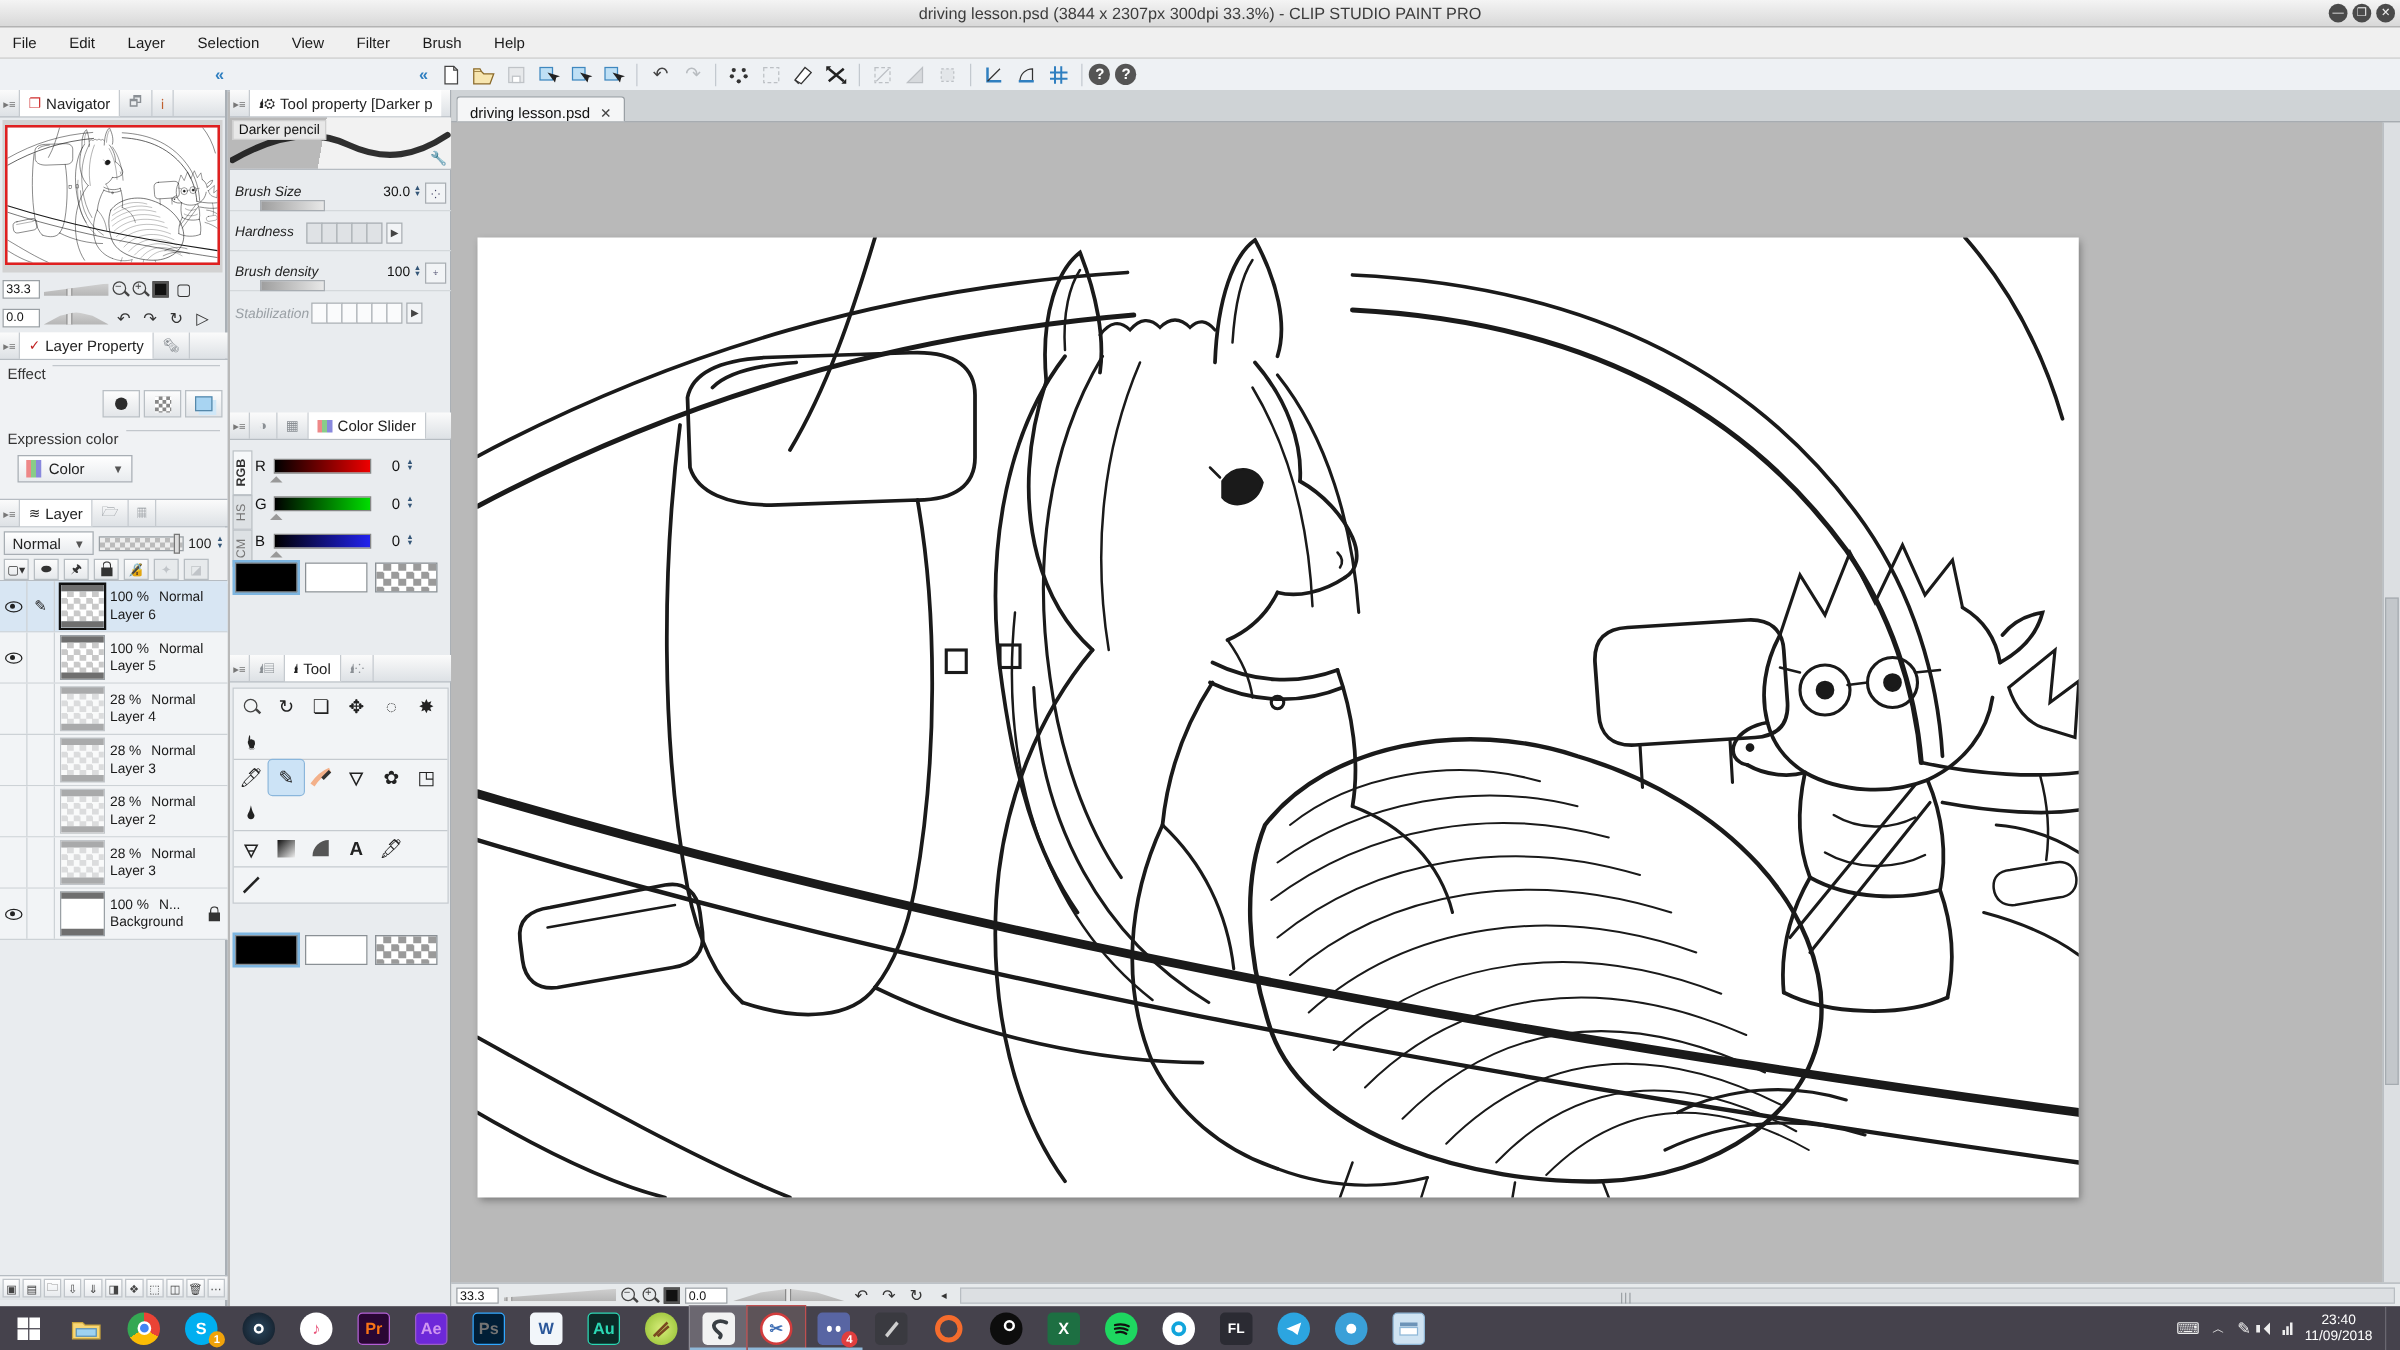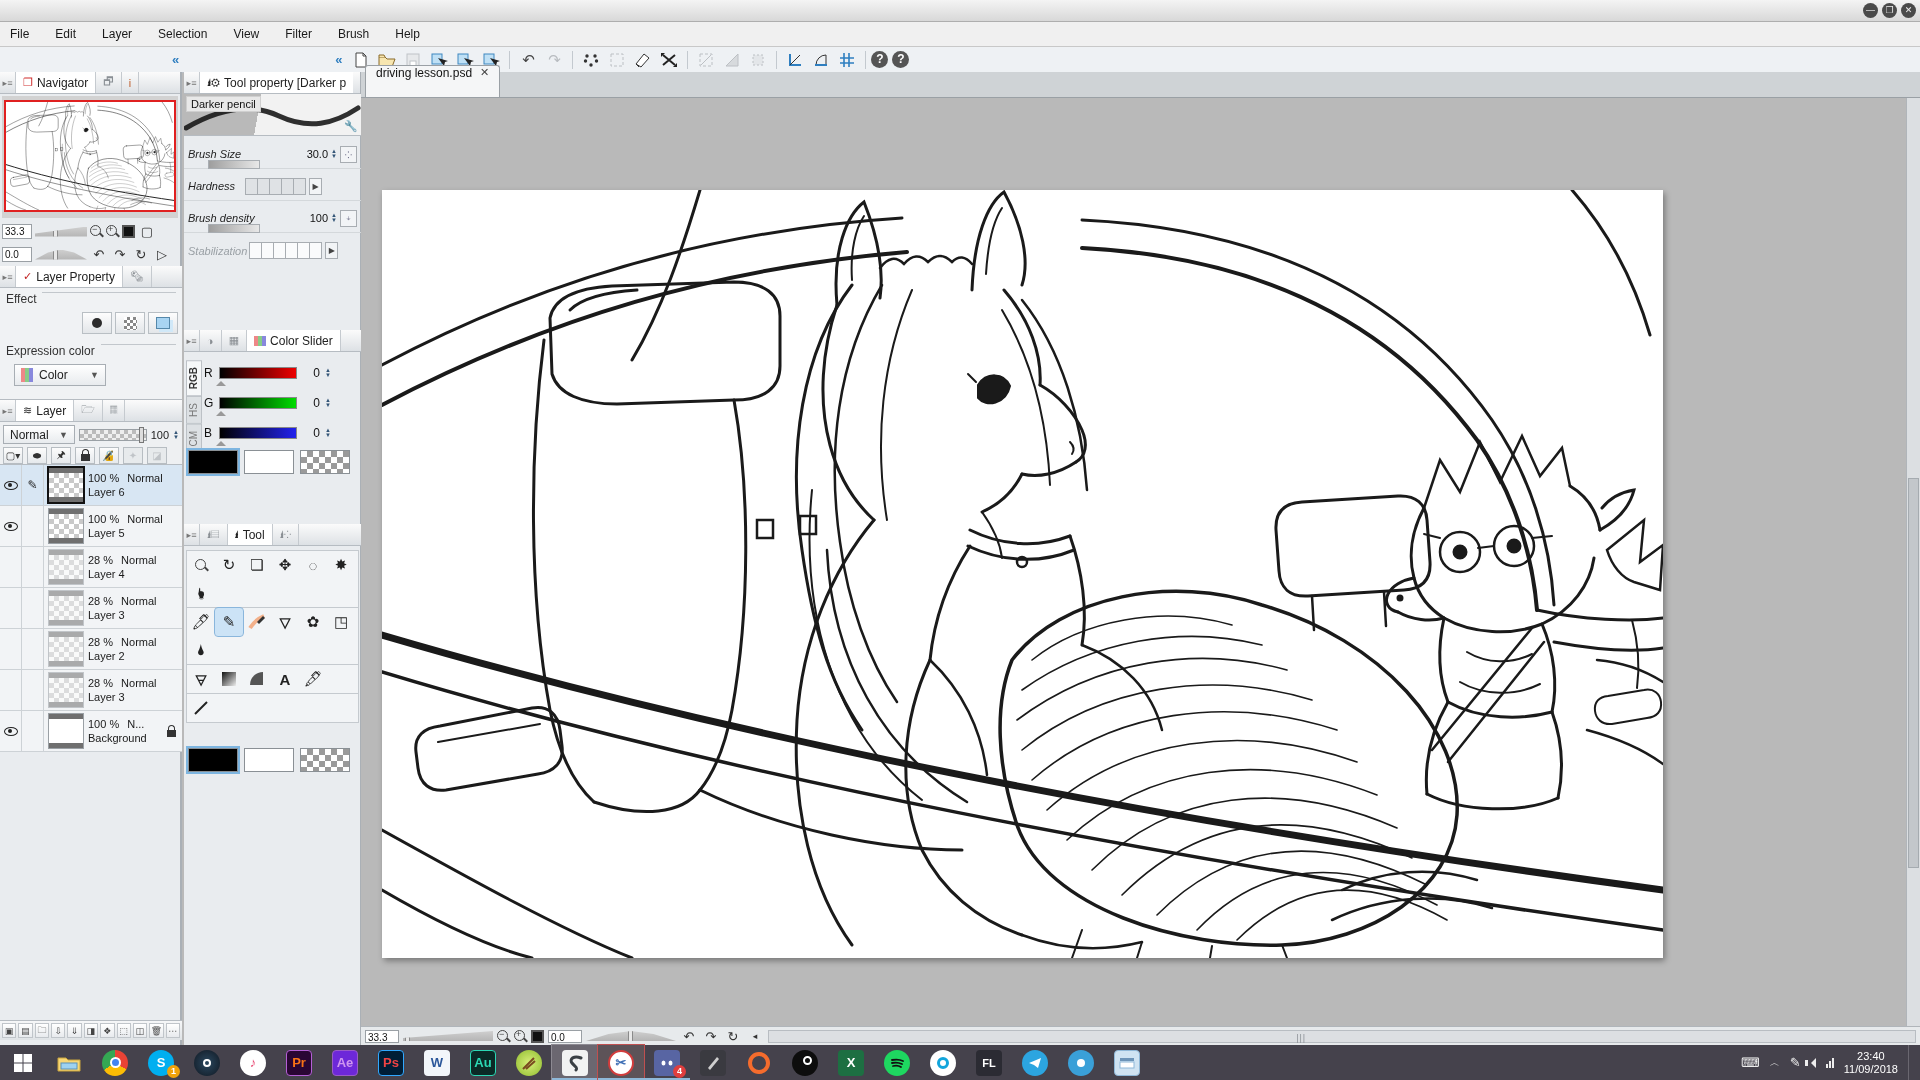--- a/index.html
+++ b/index.html
@@ -144,21 +144,21 @@
   
   .toolgrid { position:absolute; left:2px; width:173px; display:flex; flex-wrap:wrap; background:#f2f4f6; border:1px solid #c5cacf; }
   .tool { width:28px; height:28px; display:flex; align-items:center; justify-content:center; font-size:15px; color:#222; }
   .tool.seltool { background:#cce3f6; outline:1px solid #8ab6dc; border-radius:3px; }
   .tooldiv { width:100%; height:1px; background:#c5cacf; }
   .tool svg { display:block; }
 
   
   #canvascol { position:absolute; left:361px; top:72px; width:1559px; height:973px; background:#b9b9b9; }
   #doctabs { position:absolute; left:0; top:0; width:1559px; height:26px; background:#cfd3d6; border-bottom:1px solid #9aa0a5; display:flex; align-items:flex-end; }
-  .doctab { display:flex; align-items:flex-start; gap:8px; height:32px; background:#f5f6f7; border:1px solid #9aa0a5; border-bottom:none;
+  .doctab { display:flex; align-items:flex-end; gap:8px; height:20px; background:#f5f6f7; border:1px solid #9aa0a5; border-bottom:none;
     padding:0 10px; font-size:12px; color:#111; margin-left:4px; border-radius:3px 3px 0 0; }
   .doctab .x { color:#444; font-size:11px; }
   #viewport { position:absolute; left:0; top:26px; width:1545px; height:928px; background:#b9b9b9; overflow:hidden; }
   #page { position:absolute; left:21px; top:92px; width:1281px; height:768px; background:#fff; box-shadow:2px 3px 6px rgba(0,0,0,.35); }
   #page svg { width:100%; height:100%; }
   #vscroll { position:absolute; right:0; top:26px; width:14px; height:928px; background:#dcdfe2; border-left:1px solid #b0b5ba; }
   #vscroll .thumb { position:absolute; left:1px; top:380px; width:11px; height:390px; background:#c3c7cb; border:1px solid #a5abb0; }
   #statusbar { position:absolute; left:0; top:954px; width:1559px; height:19px; background:#e7eaec; border-top:1px solid #b0b5ba;
     display:flex; align-items:center; gap:4px; padding:0 4px; font-size:10px; }
   #statusbar .numbox { height:13px; width:34px; }
@@ -183,20 +183,21 @@
   .netbars i { width:2px; background:#eee; }
   .spk { width:0; height:0; border:5px solid transparent; border-right-color:#eee; border-left:none; position:relative; }
   .spk::before { content:""; position:absolute; left:-6px; top:-3px; width:3px; height:6px; background:#eee; }
 </style>
 </head>
 <body>
 
 <div id="app">
 
   <div id="titlebar">
+    <div class="title">driving lesson.psd (3844 x 2307px 300dpi 33.3%)  - CLIP STUDIO PAINT PRO</div>
     <div class="winbtns">
       <div class="winbtn">—</div>
       <div class="winbtn">❐</div>
       <div class="winbtn">✕</div>
     </div>
   </div>
 
   <div id="menubar">
     <span>File</span>
     <span>Edit</span>
@@ -919,21 +920,21 @@
     <div class="tb-app">
         <span class="ic circ" style="background:#fff; color:#e94f77">♪</span>
       </div>
     <div class="tb-app">
         <span class="ic" style="background:#2a0634; color:#f97316; border:1.5px solid #b45fd6">Pr</span>
       </div>
     <div class="tb-app">
         <span class="ic" style="background:#6d28d9; color:#cf96f0; border:1.5px solid #9a5bc7">Ae</span>
       </div>
     <div class="tb-app">
-        <span class="ic" style="background:#001e36; color:#ef4444; border:1.5px solid #31a8ff">Ps</span>
+        <span class="ic" style="background:#001e36; color:#737373; border:1.5px solid #31a8ff">Ps</span>
       </div>
     <div class="tb-app">
         <span class="ic" style="background:#f2f6fa; color:#2b579a">W</span>
       </div>
     <div class="tb-app">
         <span class="ic" style="background:#0b2a26; color:#2bd8b4; border:1.5px solid #2bd8b4">Au</span>
       </div>
     <div class="tb-app">
         <span class="ic circ" style="background:radial-gradient(#d8ee7a,#8fbc2e); position:relative">
           <svg width="16" height="16">

